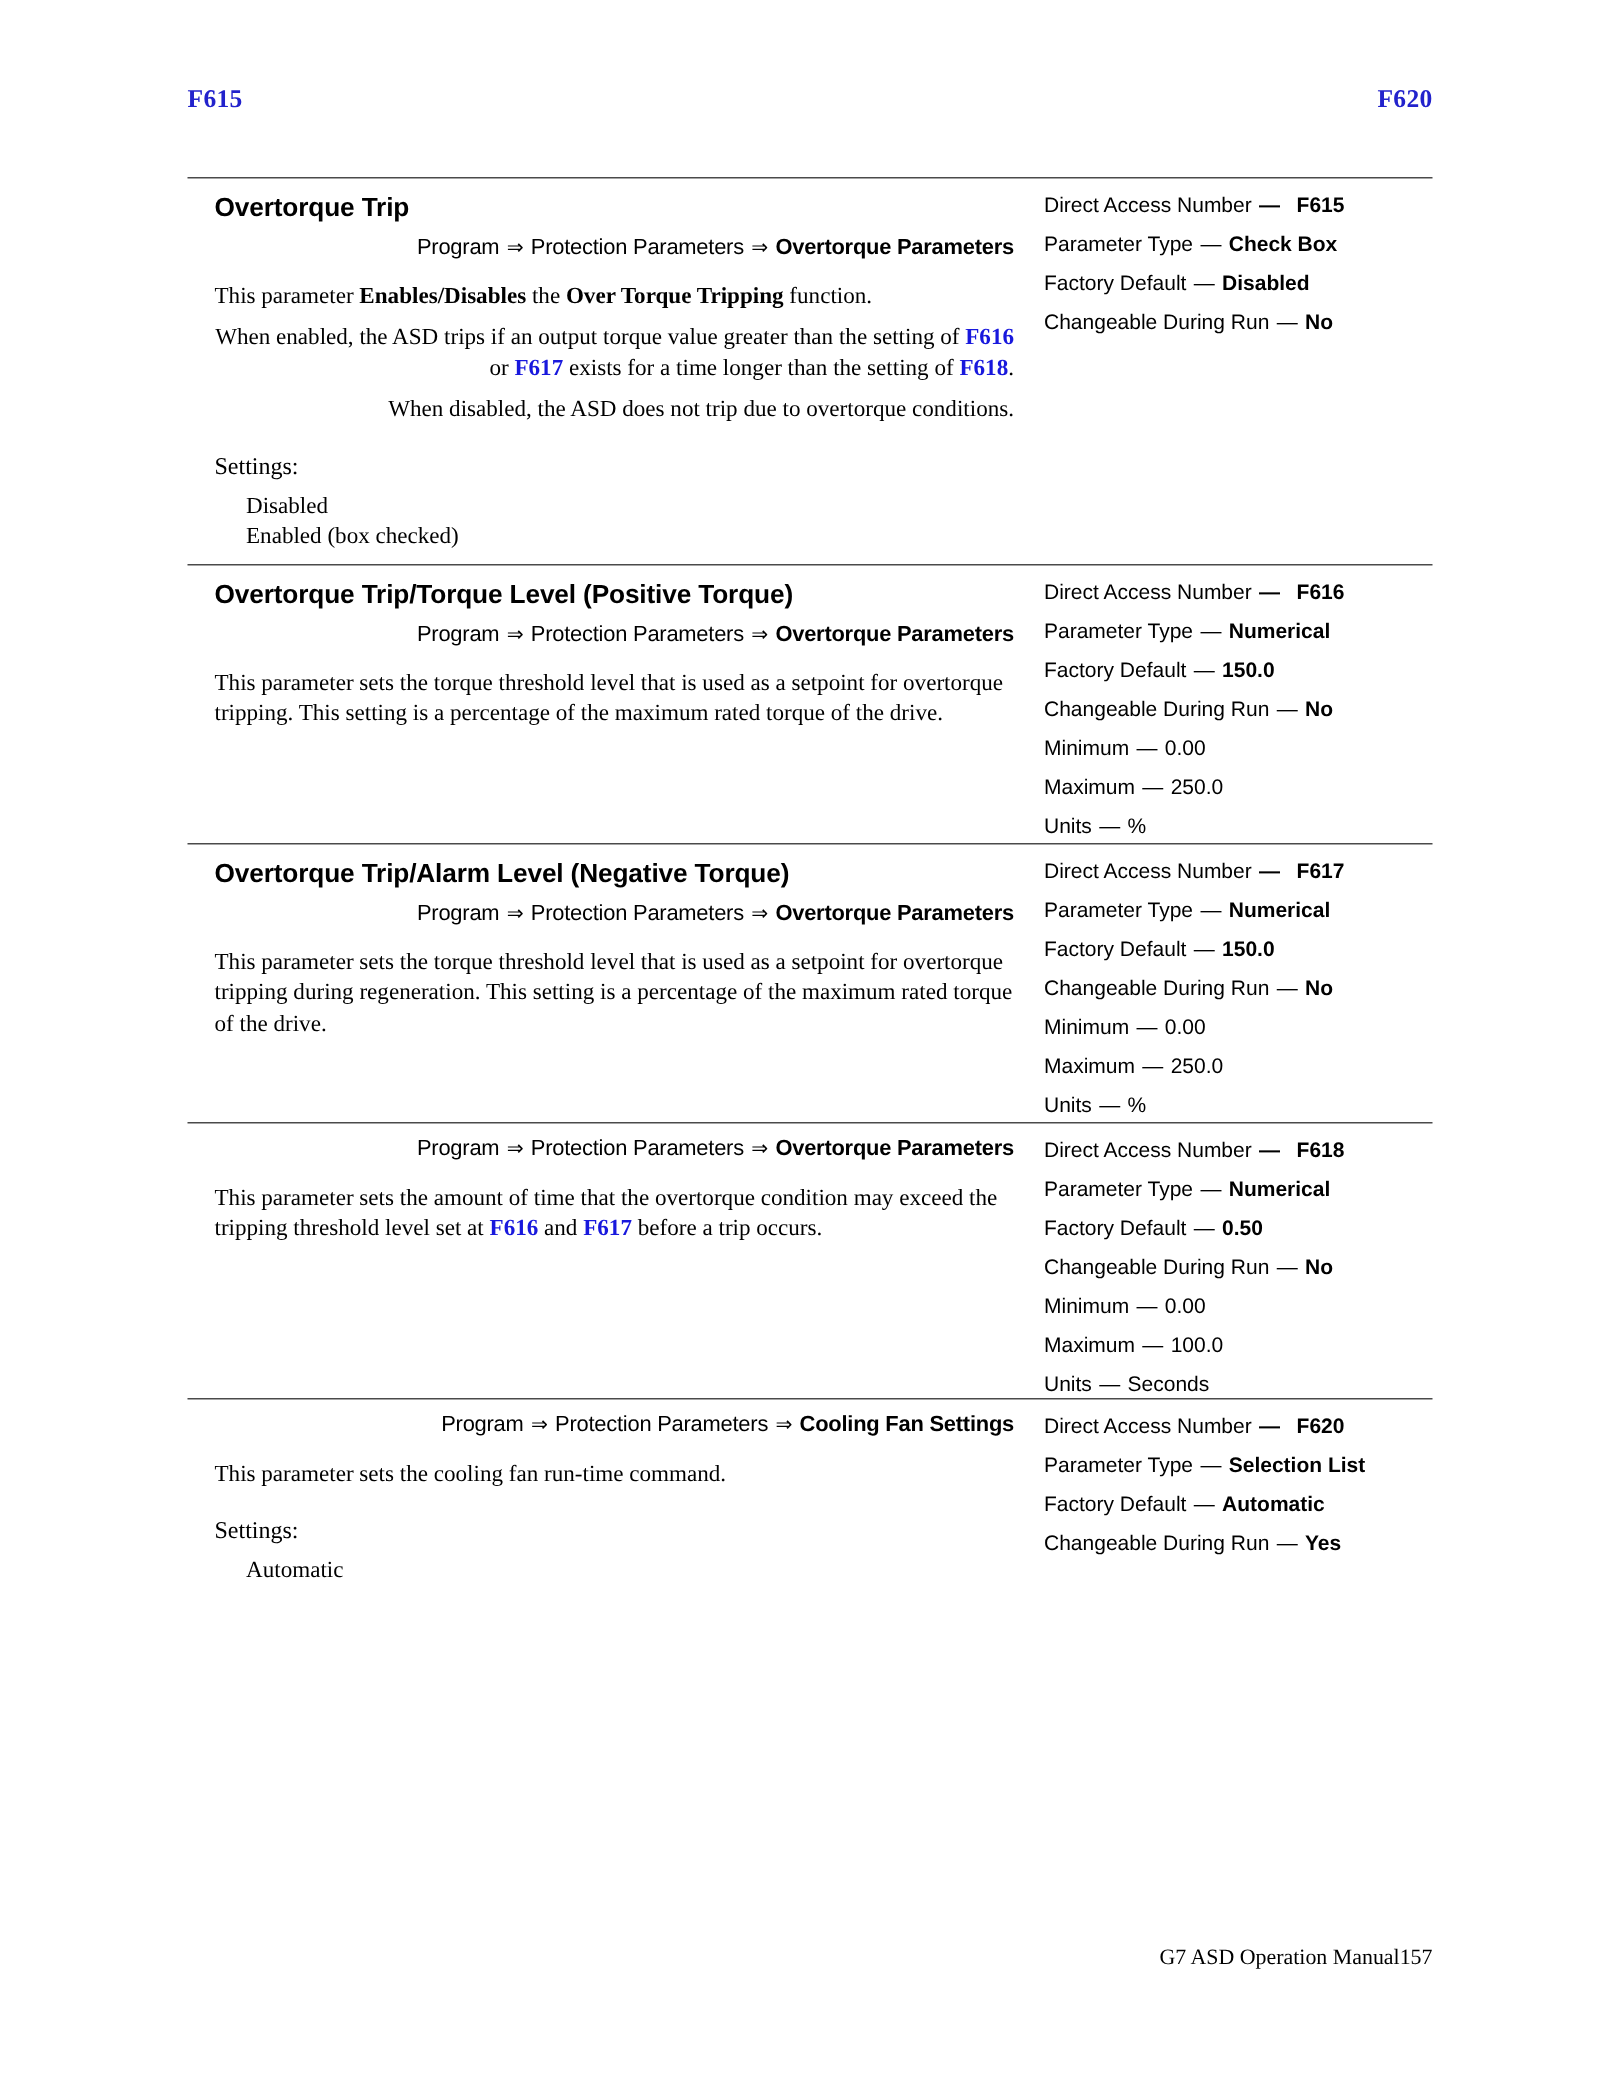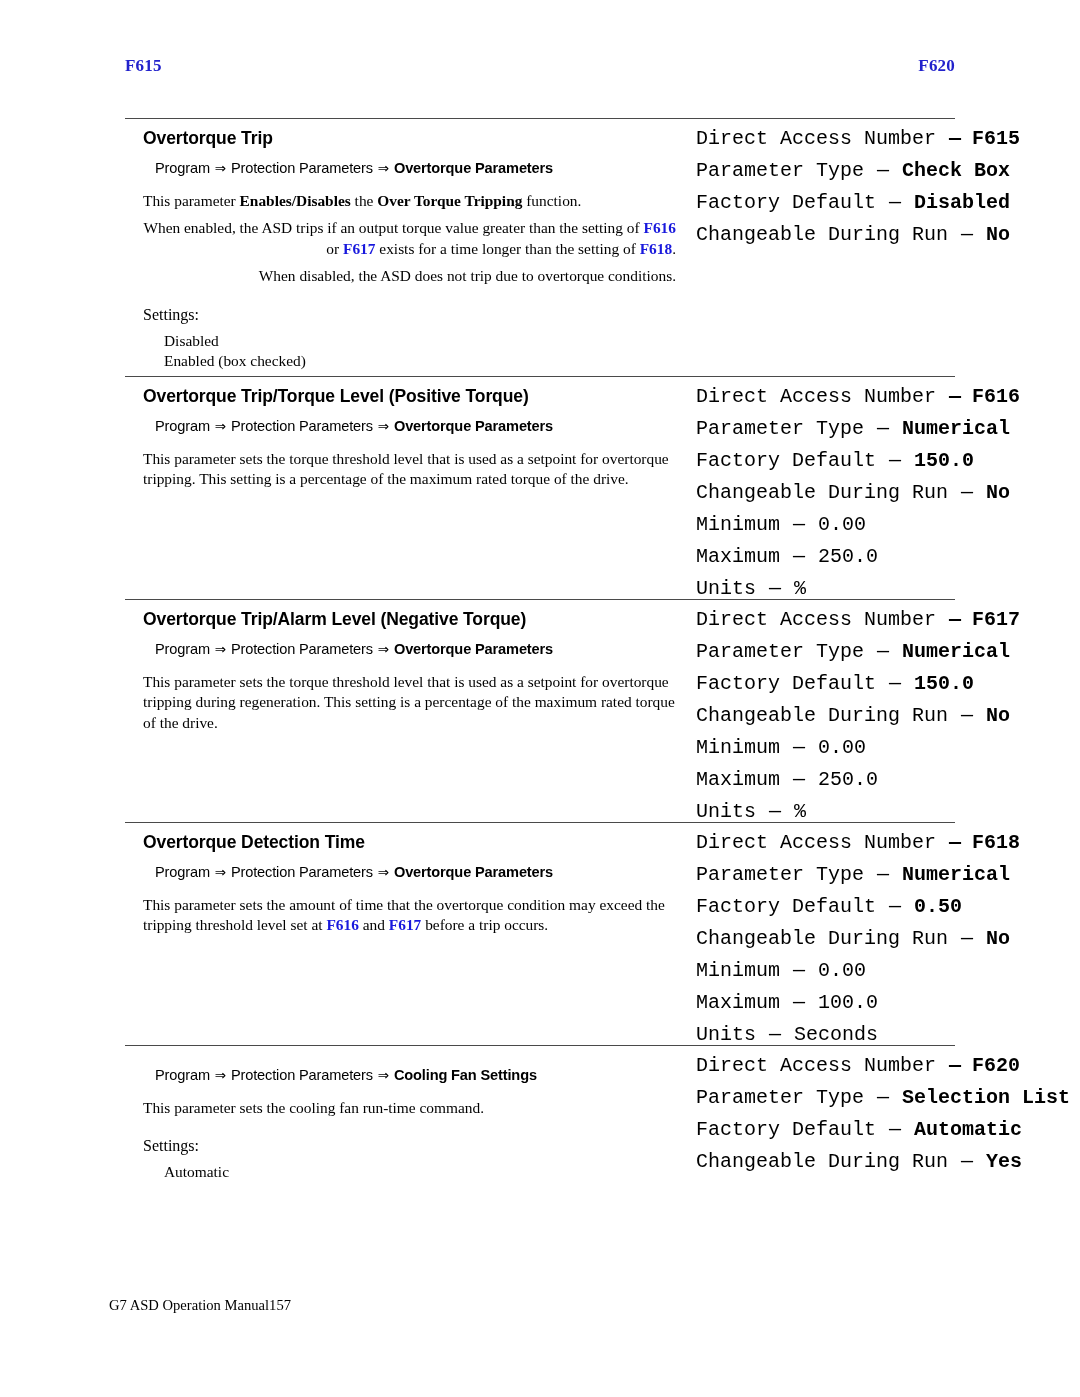--- a/index.html
+++ b/index.html
@@ -70,22 +70,23 @@
     font-weight: bold;
     font-size: 17.5px;
     line-height: 1.15;
     margin: 0 0 9px 0;
     letter-spacing: -0.1px;
   }
   .breadcrumb {
     font-family: "Liberation Sans", sans-serif;
     font-size: 14.6px;
     line-height: 1.2;
-    margin: 12px;
+    margin: 0;
     letter-spacing: -0.15px;
+    text-align: right;
   }
   .breadcrumb b {
     font-weight: bold;
   }
   .arrow {
     font-family: "DejaVu Sans", sans-serif;
     font-size: 13.5px;
     padding: 0 1px;
   }
 
@@ -113,42 +114,42 @@
     list-style: none;
     margin: 6px 0 0 0;
     padding: 0 0 0 21px;
     font-family: "Liberation Serif", serif;
     font-size: 15.4px;
     line-height: 1.30;
   }
 
   
   .spec-line {
-    font-family: Liberation Mono, monospace;
-    font-size: 20px;
+    font-family: Liberation Sans, sans-serif;
+    font-size: 14px;
     line-height: 1.0;
     margin: 0 0 12px 0;
     white-space: nowrap;
   }
   .spec-line:last-child { margin-bottom: 0; }
   .spec-line.all-bold { font-weight: bold; }
   .spec-line .spec-key { font-weight: normal; }
   .spec-line .spec-val { font-weight: bold; }
   .spec-line .spec-val.plain { font-weight: normal; }
   .dash { padding: 0 1px; }
   .gap { display: inline-block; width: 10px; }
 
   
   .footer {
     position: absolute;
-    left: 109px;
+    left: 125px;
     top: 1297px;
     width: 830px;
     display: flex;
-    justify-content: flex-start;
+    justify-content: flex-end;
     align-items: baseline;
     font-family: "Liberation Serif", serif;
     font-size: 14.6px;
   }
 </style>
 </head>
 <body>
 
 <div class="page">
 
@@ -205,21 +206,20 @@
           <p class="spec-line"><span class="spec-key">Parameter Type</span> <span class="dash">—</span> <span class="spec-val">Numerical</span></p>
           <p class="spec-line"><span class="spec-key">Factory Default</span> <span class="dash">—</span> <span class="spec-val">150.0</span></p>
           <p class="spec-line"><span class="spec-key">Changeable During Run</span> <span class="dash">—</span> <span class="spec-val">No</span></p>
           <p class="spec-line"><span class="spec-key">Minimum</span> <span class="dash">—</span> <span class="spec-val plain">0.00</span></p>
           <p class="spec-line"><span class="spec-key">Maximum</span> <span class="dash">—</span> <span class="spec-val plain">250.0</span></p>
           <p class="spec-line"><span class="spec-key">Units</span> <span class="dash">—</span> <span class="spec-val plain">%</span></p>
         </div>
       </div>
       <div class="param-section" style="min-height: 183px;">
         <div class="col-left">
-          <h2 class="param-title">Overtorque Detection Time</h2>
           <p class="breadcrumb"><span>Program</span> <span class="arrow">⇒</span> <span>Protection Parameters</span> <span class="arrow">⇒</span> <b>Overtorque Parameters</b></p>
           <p class="body-p">This parameter sets the amount of time that the overtorque condition may exceed the tripping threshold level set at <span class="ref">F616</span> and <span class="ref">F617</span> before a trip occurs.</p>
         </div>
         <div class="col-right">
           <p class="spec-line all-bold"><span class="spec-key">Direct Access Number</span> <span class="dash">—</span><span class="gap"></span><span class="spec-val">F618</span></p>
           <p class="spec-line"><span class="spec-key">Parameter Type</span> <span class="dash">—</span> <span class="spec-val">Numerical</span></p>
           <p class="spec-line"><span class="spec-key">Factory Default</span> <span class="dash">—</span> <span class="spec-val">0.50</span></p>
           <p class="spec-line"><span class="spec-key">Changeable During Run</span> <span class="dash">—</span> <span class="spec-val">No</span></p>
           <p class="spec-line"><span class="spec-key">Minimum</span> <span class="dash">—</span> <span class="spec-val plain">0.00</span></p>
           <p class="spec-line"><span class="spec-key">Maximum</span> <span class="dash">—</span> <span class="spec-val plain">100.0</span></p>

